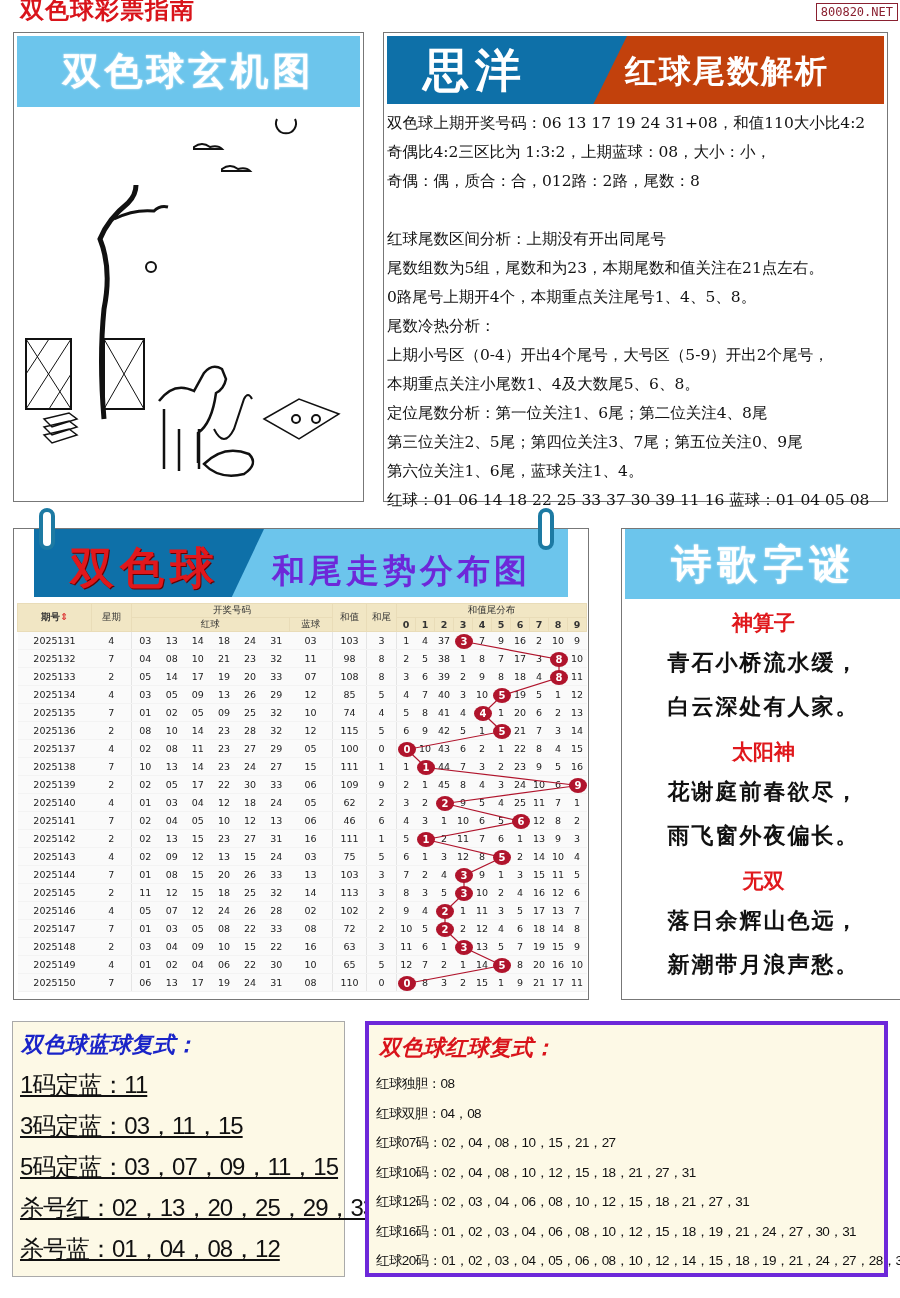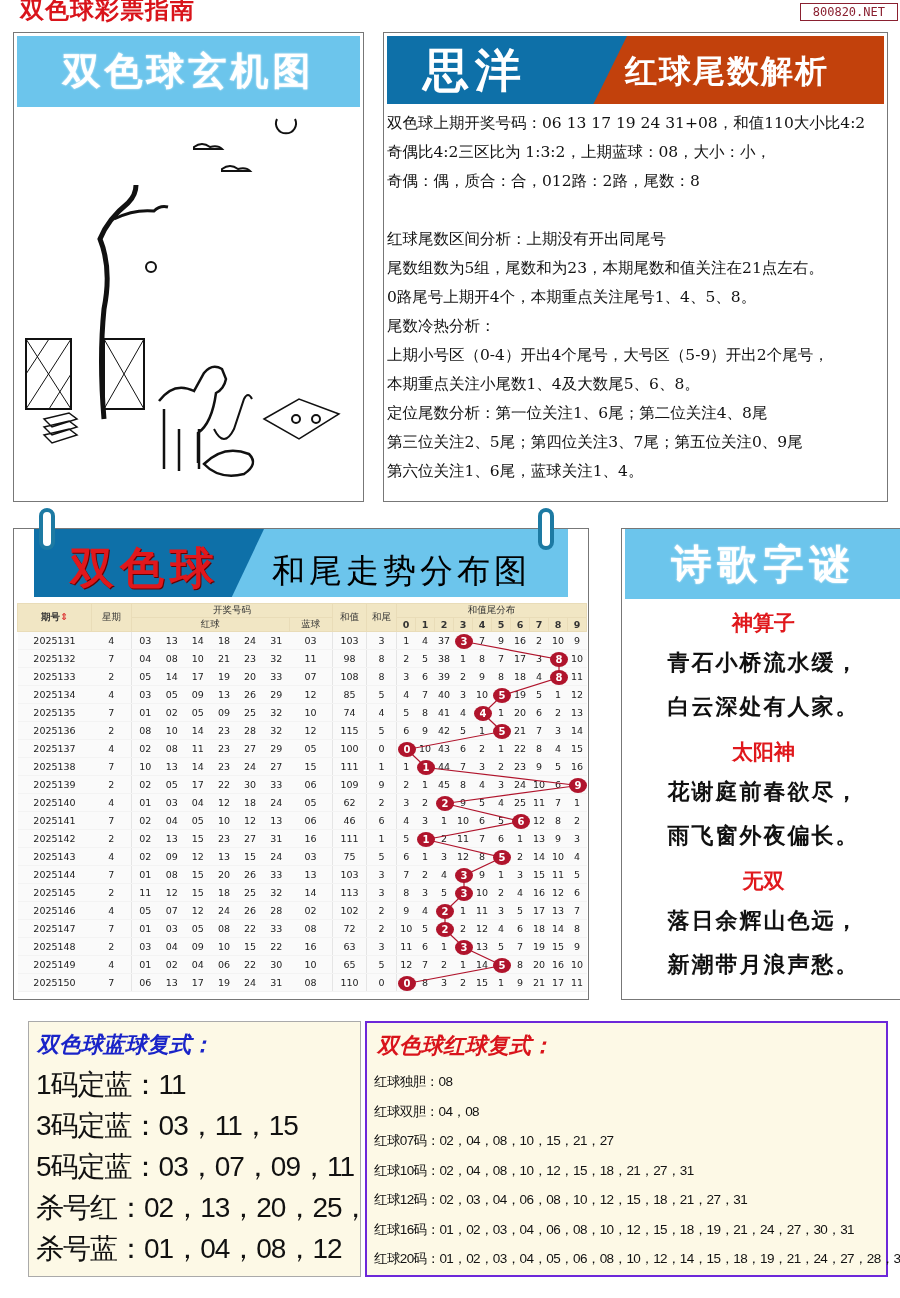--- a/index.html
+++ b/index.html
@@ -1,19 +1,19 @@
 <!DOCTYPE html>
 <html><head>
 <meta charset="utf-8">
 <style>
   * { box-sizing: border-box; margin: 0; padding: 0; }
   body { width: 900px; height: 1298px; background: #fff; font-family: "DejaVu Sans", sans-serif; position: relative; overflow: hidden; }
   .abs { position: absolute; }
   .top-title { left: 20px; top: -6px; font-size: 24px; font-weight: bold; color: #d9141b; letter-spacing: 1px; }
-  .site-badge { right: 2px; top: 3px; border: 1px solid #8a2030; color: #8a2030; font-family: "DejaVu Sans Mono", monospace; font-size: 12px; padding: 1px 12px; }
+  .site-badge { right: 2px; top: 3px; border: 1px solid #8a2030; color: #8a2030; font-family: "DejaVu Sans Mono", monospace; font-size: 12px; padding: 1px 4px; }
 
   .panel { border: 1px solid #777; background: #fff; }
   .banner-light { background: #6cc5ec; color: #fff; font-weight: bold; display: flex; align-items: center; justify-content: center; text-shadow: 0 0 2px #fff; }
 
   
   .p1 { left: 13px; top: 32px; width: 351px; height: 470px; }
   .p1 .banner-light { height: 71px; margin: 3px; font-size: 38px; letter-spacing: 4px; }
   .illus { position: absolute; left: 0; top: 76px; width: 349px; height: 392px; }
 
   
@@ -26,21 +26,21 @@
   .analysis .ln { white-space: nowrap; height: 29px; overflow: hidden; }
 
   
   .ring { width: 16px; height: 42px; border: 4px solid #1d7aa3; border-radius: 9px; background: #fff; z-index: 5; }
 
   
   .p3 { left: 13px; top: 528px; width: 576px; height: 472px; }
   .p3 .banner { position: relative; height: 68px; margin: 0 20px; background: #6cc5ec; overflow: hidden; }
   .p3 .banner .dark { position: absolute; left: 0; top: 0; width: 230px; height: 100%; background: #0e70a8; clip-path: polygon(0 0, 100% 0, 86% 100%, 0 100%); }
   .p3 .banner .name { position: absolute; left: 36px; top: 10px; font-size: 44px; font-weight: bold; color: #e0181c; letter-spacing: 6px; text-shadow: 1px 1px 0 #600; }
-  .p3 .banner .sub { position: absolute; left: 238px; top: 20px; font-size: 33px; font-weight: normal; color: #000000; letter-spacing: 4px; }
+  .p3 .banner .sub { position: absolute; left: 238px; top: 20px; font-size: 33px; font-weight: bold; color: #6d28d9; letter-spacing: 4px; }
 
   table.trend { position: absolute; left: 3px; top: 74px; width: 570px; border-collapse: collapse; font-size: 9.5px; font-family: "DejaVu Sans", sans-serif; }
   table.trend th { background: #f1e6c4; color: #333; font-weight: normal; border: 1px solid #e9dcb8; height: 14px; padding: 0; }
   table.trend th.hd { font-weight: bold; }
   table.trend td { height: 18px; text-align: center; color: #222; border-bottom: 1px solid #f3f3f3; padding: 0; }
   table.trend tr.row { background: #fafafa; }
   td.red { color: #c0506a; }
   td.blue { color: #2c6a9c; }
   td.tcell { color: #b5b5b5; width: 19px; }
   td.sep { border-left: 1px solid #e5e5e5; }
@@ -48,26 +48,26 @@
   .trend-svg { position: absolute; left: 0; top: 0; pointer-events: none; }
 
   
   .p4 { left: 621px; top: 528px; width: 285px; height: 472px; }
   .p4 .banner-light { height: 70px; margin: 0 3px; font-size: 40px; letter-spacing: 6px; }
   .poem { text-align: center; }
   .poem .pt { color: #e0181c; font-family: "DejaVu Serif", serif; font-weight: bold; font-size: 21px; height: 35px; line-height: 35px; margin-top: 6px; }
   .poem .pl { color: #111; font-family: "DejaVu Serif", serif; font-weight: bold; font-size: 22px; height: 44px; line-height: 44px; letter-spacing: 2px; }
 
   
-  .p5 { left: 12px; top: 1021px; width: 333px; height: 256px; background: #fdf9e6; border: 1px solid #aaa; margin-left: 16px; }
+  .p5 { left: 12px; top: 1021px; width: 333px; height: 256px; background: #fdf9e6; border: 1px solid #aaa; }
   .p5 .h { color: #1a24c8; font-family: "DejaVu Serif", serif; font-style: italic; font-weight: bold; font-size: 22px; margin: 8px 0 0 8px; height: 34px; }
-  .p5 .ln { font-family: "Liberation Sans Narrow", "Liberation Sans", sans-serif; font-size: 28px; color: #111; height: 41px; line-height: 41px; padding-left: 7px; letter-spacing: -1px; white-space: nowrap; }
+  .p5 .ln { font-family: "Liberation Sans Narrow", "Liberation Sans", sans-serif; font-size: 24px; color: #111; height: 41px; line-height: 41px; padding-left: 7px; letter-spacing: -1px; white-space: nowrap; text-decoration: underline; }
 
   
-  .p6 { left: 365px; top: 1021px; width: 523px; height: 256px; background: #fdf9e6; border: 2px solid #6d28d9; }
+  .p6 { left: 365px; top: 1021px; width: 523px; height: 256px; background: #fdf9e6; border: 4px solid #6d28d9; }
   .p6 .h { color: #d9141b; font-family: "DejaVu Serif", serif; font-style: italic; font-weight: bold; font-size: 22px; margin: 8px 0 0 10px; height: 36px; }
   .p6 .ln { font-family: "Liberation Sans", sans-serif; font-size: 13.5px; color: #111; height: 29.5px; line-height: 29.5px; padding-left: 7px; letter-spacing: -0.6px; white-space: nowrap; }
 </style>
 </head>
 <body>
 
 <div class="abs top-title">双色球彩票指南</div>
 <div class="abs site-badge">800820.NET</div>
 
 <div class="abs panel p1">
@@ -106,20 +106,21 @@
     <div class="ln"></div>
     <div class="ln">红球尾数区间分析：上期没有开出同尾号</div>
     <div class="ln">尾数组数为5组，尾数和为23，本期尾数和值关注在21点左右。</div>
     <div class="ln">0路尾号上期开4个，本期重点关注尾号1、4、5、8。</div>
     <div class="ln">尾数冷热分析：</div>
     <div class="ln">上期小号区（0-4）开出4个尾号，大号区（5-9）开出2个尾号，</div>
     <div class="ln">本期重点关注小尾数1、4及大数尾5、6、8。</div>
     <div class="ln">定位尾数分析：第一位关注1、6尾；第二位关注4、8尾</div>
     <div class="ln">第三位关注2、5尾；第四位关注3、7尾；第五位关注0、9尾</div>
     <div class="ln">第六位关注1、6尾，蓝球关注1、4。</div>
+    <div class="ln">红球：01 06 14 18 22 25 33 37 30 39 11 16 蓝球：01 04 05 08</div>
   </div>
 </div>
 
 <div class="abs ring" style="left:39px;top:508px;"></div>
 <div class="abs ring" style="left:538px;top:508px;"></div>
 
 <div class="abs panel p3">
   <div class="banner">
     <div class="dark"></div>
     <div class="name">双色球</div>

